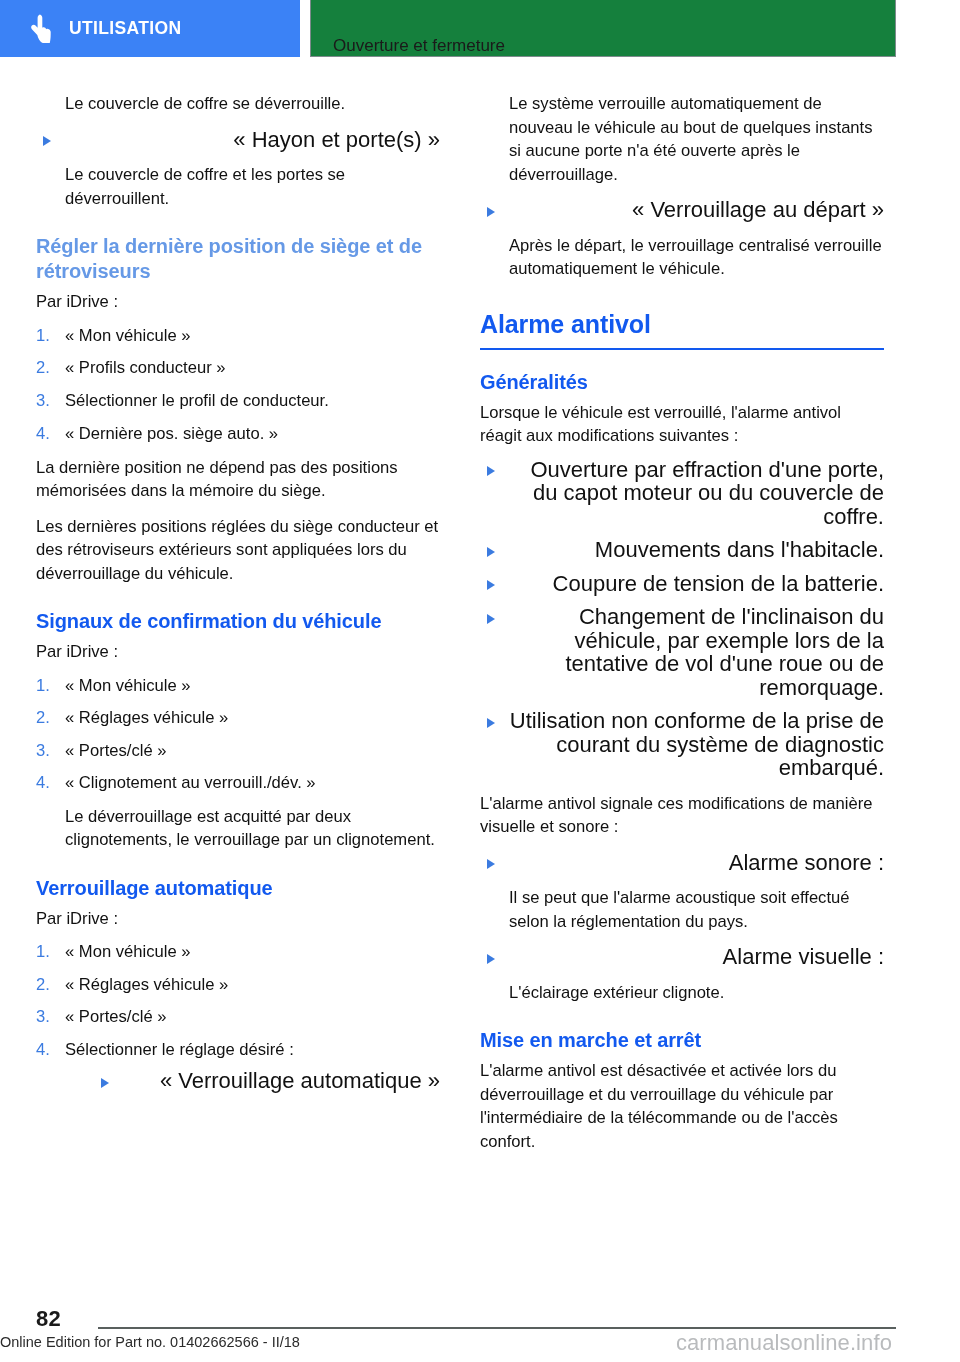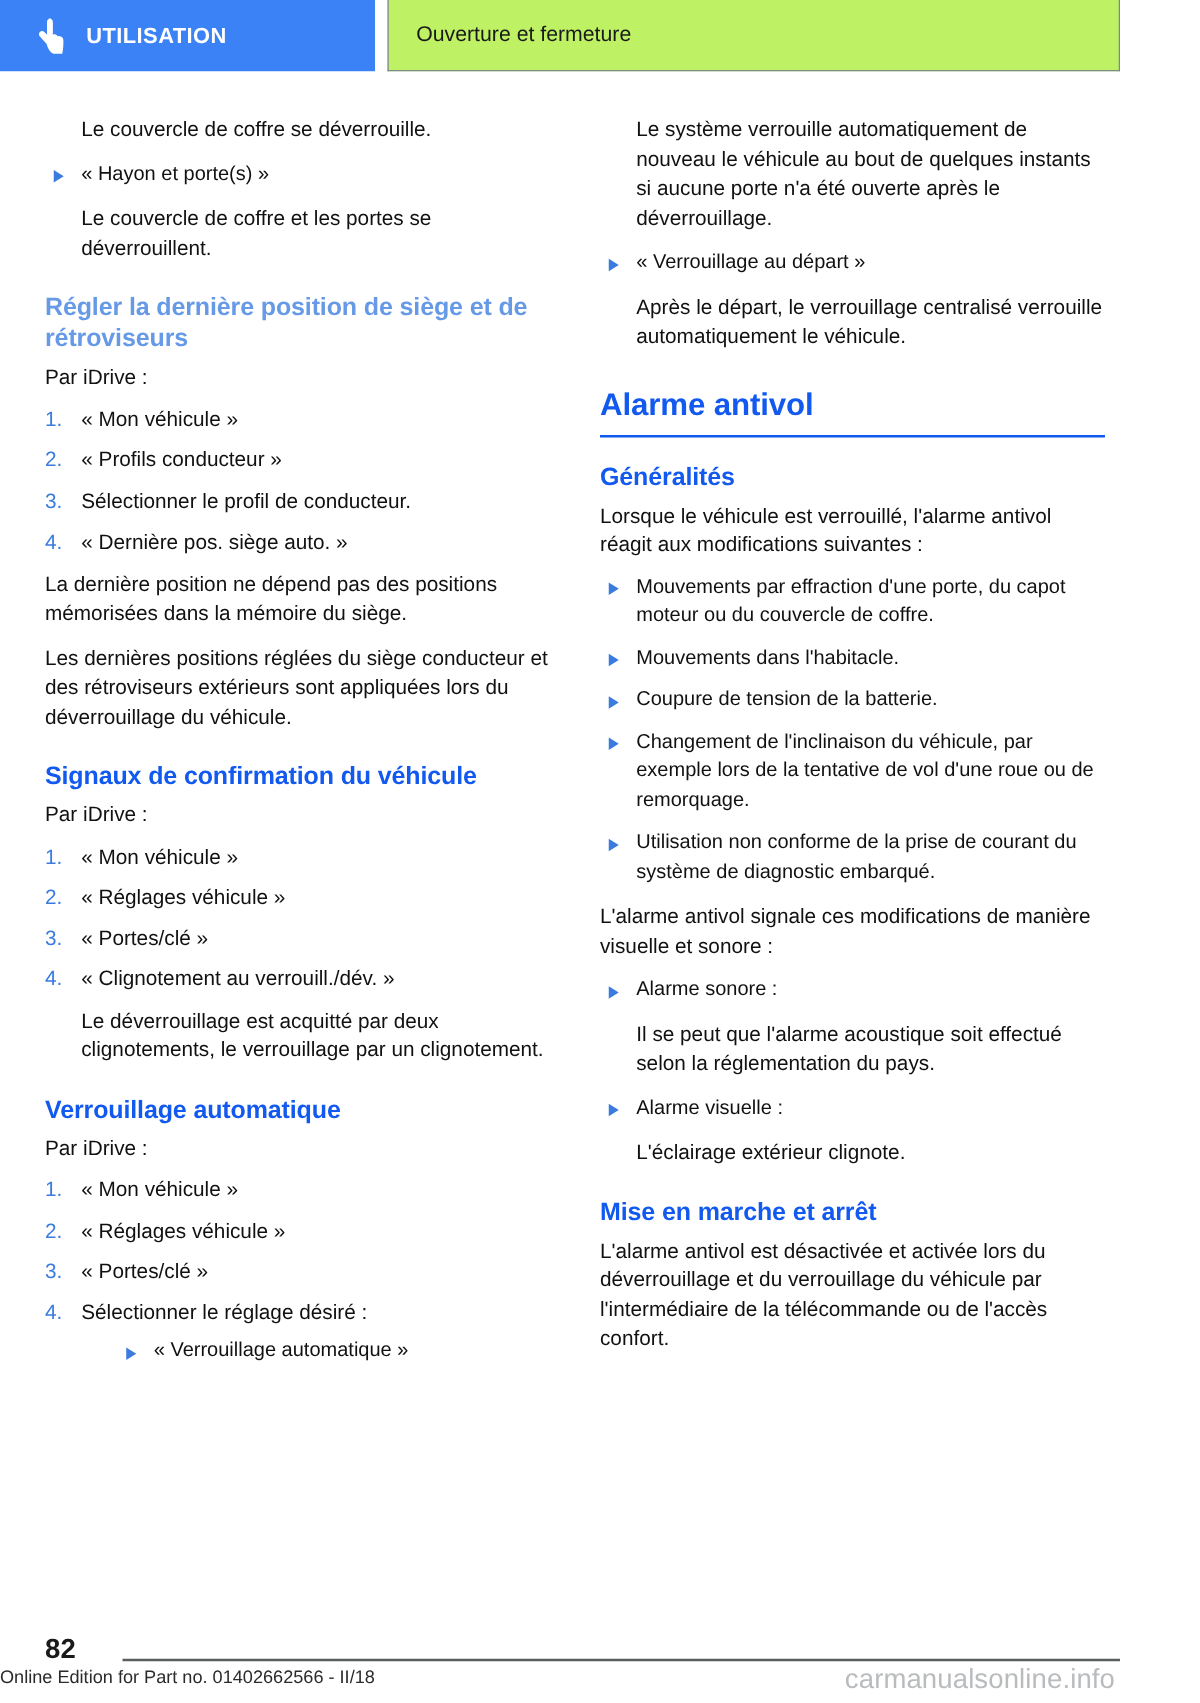--- a/index.html
+++ b/index.html
@@ -24,25 +24,25 @@
     box-sizing:border-box;
     padding-left:28px;
   }
   .hand-icon{width:26px;height:30px;flex:0 0 auto;margin-right:15px;display:block;}
   .tab-chapter-label{
     color:#ffffff;font-size:17.5px;font-weight:bold;letter-spacing:.35px;
     white-space:nowrap;
   }
   .tab-section{
     position:absolute;left:310px;top:0;width:586px;height:57px;
-    background:#bef264;
+    background:#15803d;
     border:1px solid #7d8a8c;
     border-top:none;
     box-sizing:border-box;
-    display:flex;align-items:center;
+    display:flex;align-items:flex-end;
     padding-left:22px;
   }
   .tab-section-label{font-size:17px;color:#1a1a1a;white-space:nowrap;}
 
   
   .columns{position:absolute;left:0;top:92px;width:960px;}
   .col{position:absolute;top:0;width:404px;}
   .col-left{left:36px;}
   .col-right{left:480px;}
 
@@ -89,22 +89,22 @@
     counter-increment:st;
     content:counter(st) ".";
     position:absolute;left:0;top:0;
     color:#3b7be0;font-size:16.6px;
   }
 
   
   ul.tri{list-style:none;margin:0 0 12px 0;padding:0;}
   ul.tri>li{
     position:relative;padding-left:29px;
-    font-size:16px;line-height:23.5px;
-    margin-bottom:10px;color:#111;
+    font-size:22px;line-height:23.5px;
+    margin-bottom:10px;color:#111;text-align:right;
   }
   ul.tri>li::before{
     content:"";
     position:absolute;left:7px;top:8.5px;
     width:0;height:0;
     border-left:8px solid #3b7be0;
     border-top:5px solid transparent;
     border-bottom:5px solid transparent;
   }
 
@@ -229,21 +229,21 @@
       </ul>
       <p class="cont">Après le départ, le verrouillage centralisé verrouille automatiquement le véhicule.</p>
 
       <h1 class="h-chapter" style="color:#1259ef;margin-top:28px">Alarme antivol</h1>
       <div class="rule"></div>
 
       <h2 class="h-section" style="color:#1259ef">Généralités</h2>
       <p class="body-text tight">Lorsque le véhicule est verrouillé, l'alarme antivol réagit aux modifications suivantes :</p>
 
       <ul class="tri">
-        <li>Mouvements par effraction d'une porte, du capot moteur ou du couvercle de coffre.</li>
+        <li>Ouverture par effraction d'une porte, du capot moteur ou du couvercle de coffre.</li>
         <li>Mouvements dans l'habitacle.</li>
         <li>Coupure de tension de la batterie.</li>
         <li>Changement de l'inclinaison du véhicule, par exemple lors de la tentative de vol d'une roue ou de remorquage.</li>
         <li>Utilisation non conforme de la prise de courant du système de diagnostic embarqué.</li>
       </ul>
 
       <p class="body-text">L'alarme antivol signale ces modifications de manière visuelle et sonore :</p>
 
       <ul class="tri">
         <li>Alarme sonore :</li>

